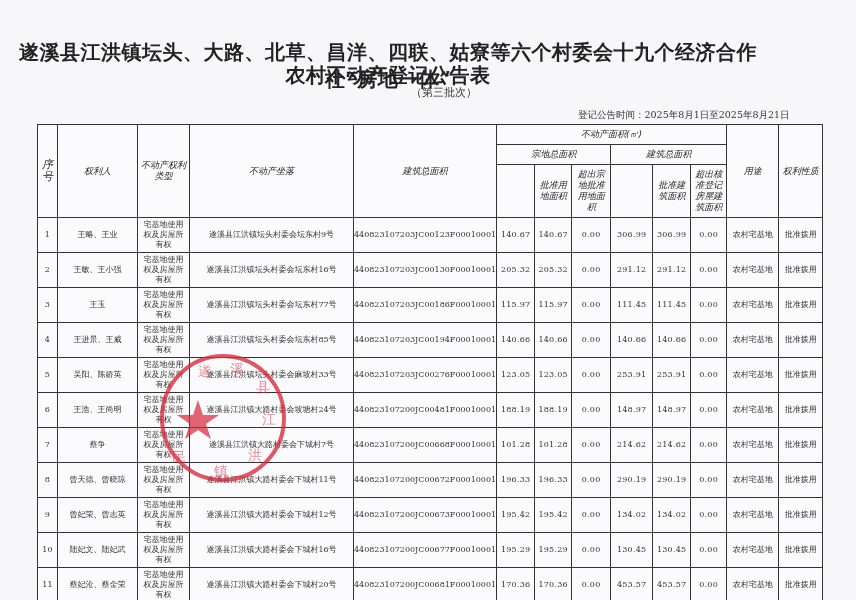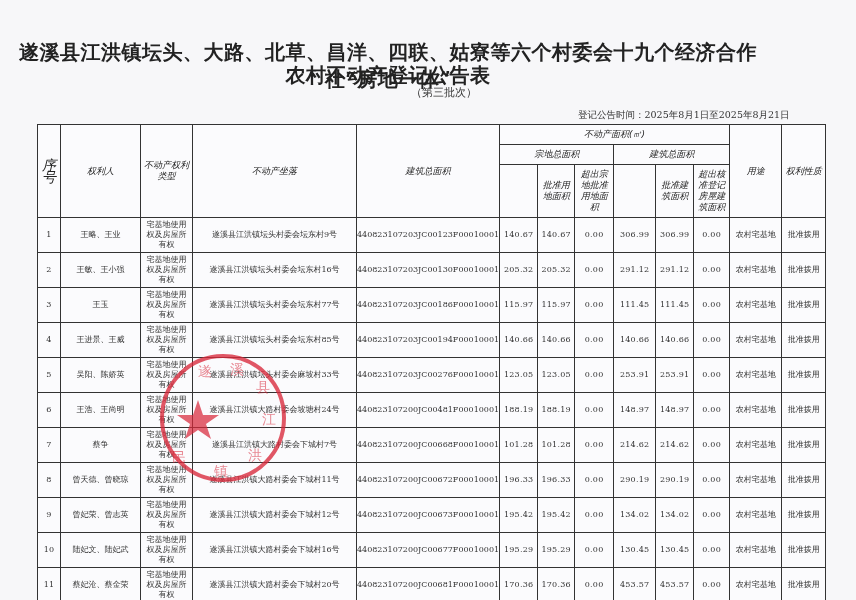--- a/index.html
+++ b/index.html
@@ -69,21 +69,21 @@
     <col style="width:37px">
     <col style="width:39px">
     <col style="width:42px">
     <col style="width:38px">
     <col style="width:36px">
     <col style="width:52px">
     <col style="width:44px">
   </colgroup>
   <thead>
     <tr style="height:20px">
-      <th rowspan="3" style="font-size:14px;line-height:12px;padding:16px 4px;">序号</th>
+      <th rowspan="3" style="font-size:11px;line-height:12px;padding:16px 4px;">序号</th>
       <th rowspan="3">权利人</th>
       <th rowspan="3" style="padding:0 3px;text-align:center;">不动产权利类型</th>
       <th rowspan="3">不动产坐落</th>
       <th rowspan="3">建筑总面积</th>
       <th colspan="6">不动产面积(㎡)</th>
       <th rowspan="3">用途</th>
       <th rowspan="3">权利性质</th>
     </tr>
     <tr style="height:20px">
       <th colspan="3">宗地总面积</th>

